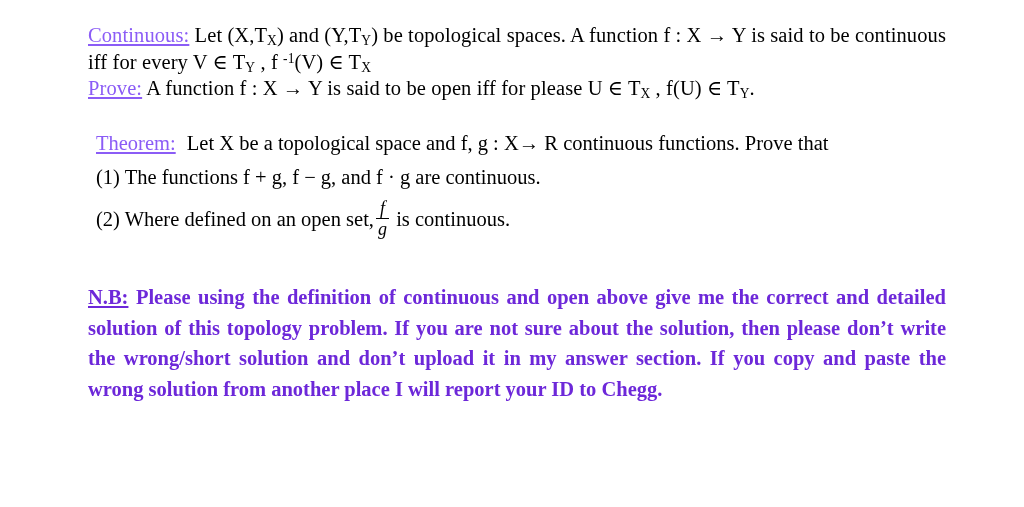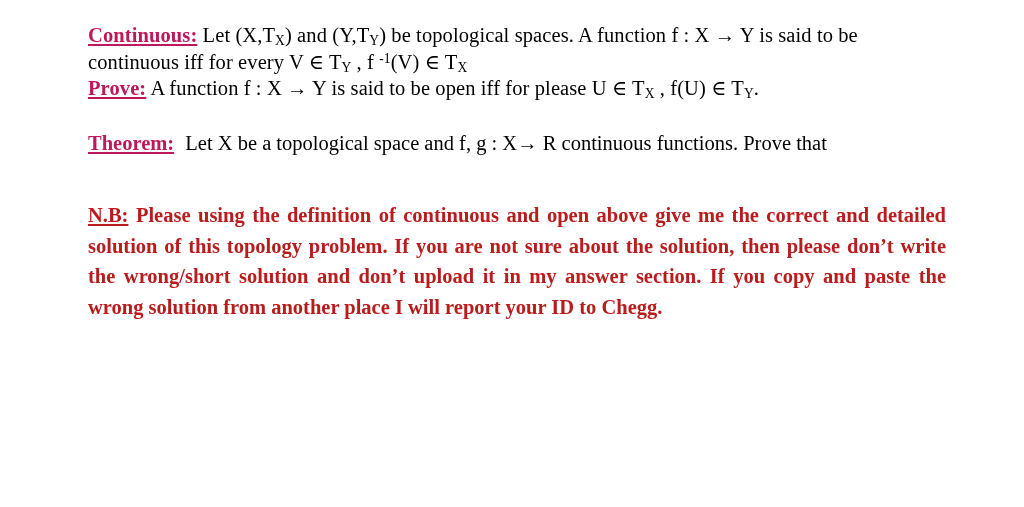--- a/index.html
+++ b/index.html
@@ -32,22 +32,22 @@
 
   
   .defs {
     font-size: 20.5px;
     line-height: 26.5px;
     letter-spacing: 0.1px;
   }
   .defs p { margin: 0; }
 
   .heading-red {
-    color: #be185d;
-    font-weight: bold;
+    color: #8b5cf6;
+    font-weight: normal;
     text-decoration: underline;
     text-decoration-thickness: 2px;
     text-underline-offset: 2px;
   }
 
   
   sub {
     font-size: 0.66em;
     vertical-align: -0.22em;
     line-height: 0;
@@ -57,21 +57,21 @@
     vertical-align: 0.48em;
     line-height: 0;
   }
 
   
   .theorem {
     margin-top: 28px;
     font-size: 20.5px;
     line-height: 26.5px;
   }
-  .theorem p { margin: 0; }
+  .theorem p { margin: 8px; }
   .thm-gap { display: inline-block; width: 6px; }
 
   .item-2 {
     margin-top: 5px;
     line-height: 30px;
   }
 
   
   .frac {
     display: inline-block;
@@ -93,21 +93,21 @@
     margin: 1px 0;
   }
   .frac .den {
     display: block;
     padding: 0 2px;
   }
 
   
   .nb {
     margin-top: 44px;
-    color: #b91c1c;
+    color: #6d28d9;
     font-weight: bold;
     font-size: 20.5px;
     line-height: 30.5px;
     text-align: justify;
     text-justify: inter-word;
     width: 858px;
   }
   .nb p { margin: 0; }
   .nb-label {
     text-decoration: underline;
@@ -127,21 +127,23 @@
       <p><span class="heading-red">Continuous:</span><span> Let (X,T</span><sub>X</sub><span>) and (Y,T</span><sub>Y</sub><span>) be topological spaces. A function f : X → Y  is said to be continuous iff for every V ∈ T</span><sub>Y</sub><span> , f </span><sup>-1</sup><span>(V) ∈ T</span><sub>X</sub></p>
 
       <p><span class="heading-red">Prove:</span><span> A function f : X → Y is said to be open iff for please U ∈ T</span><sub>X</sub><span> , f(U) ∈ T</span><sub>Y</sub><span>.</span></p>
 
     </div>
 
     <div class="theorem">
 
       <p><span class="heading-red">Theorem:</span><span class="thm-gap"></span> <span>Let X be a topological space and f, g : X→ R continuous functions. Prove that</span></p>
 
+      <p><span>(1)</span> <span>The functions f + g, f − g, and f · g are continuous.</span></p>
 
+      <p class="item-2"><span>(2)</span> <span>Where defined on an open set,</span><span class="frac"><span class="num">f</span><span class="bar"></span><span class="den">g</span></span> <span>is continuous.</span></p>
 
     </div>
 
     <div class="nb">
       <p><span class="nb-label">N.B:</span><span class="nb-body"> Please using the definition of continuous and open above give me the correct and detailed solution of this topology problem. If you are not sure about the solution, then please don’t write the wrong/short solution and don’t upload it in my answer section. If you copy and paste the wrong solution from another place I will report your ID to Chegg.</span></p>
     </div>
 
   </div>
 </div>
 

